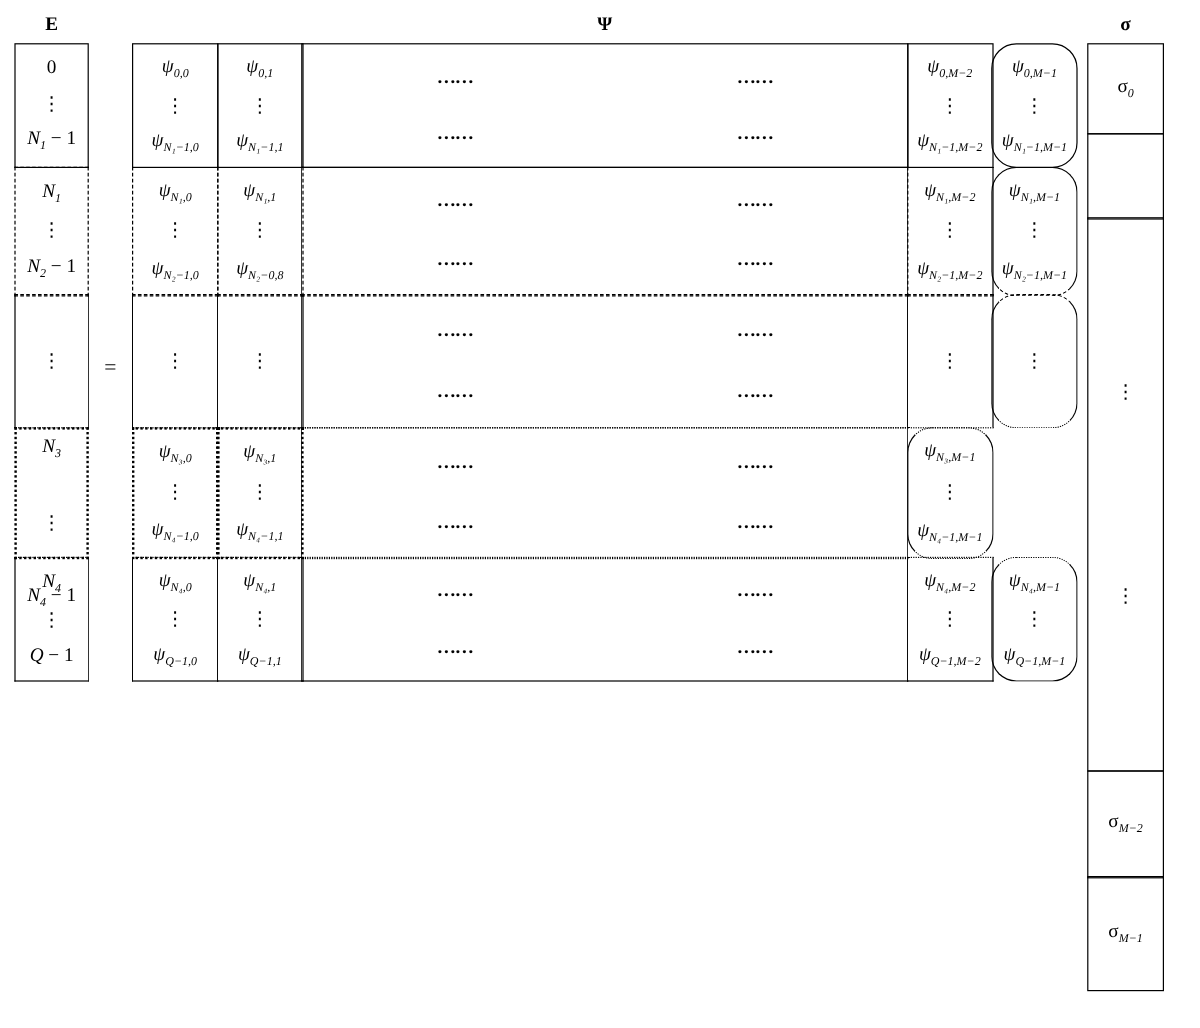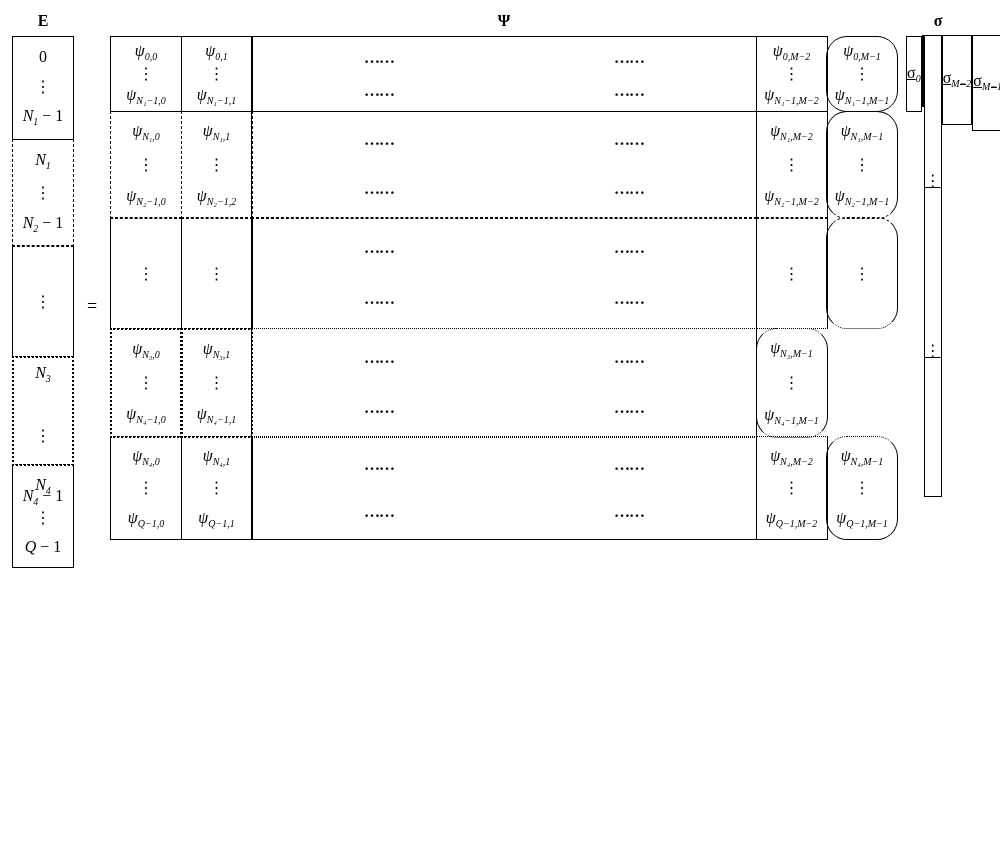--- a/index.html
+++ b/index.html
@@ -40,21 +40,21 @@
     font-size: 18px;
   }
   .mat-Psi {
     width: 788px;
     display: flex;
     flex-direction: column;
   }
   .vec-sigma {
     width: 64px;
     display: flex;
-    text-decoration: underline;
+    flex-direction: column;
   }
 
   .blk {
     border: 1.5px solid #000;
     margin-top: -1.5px;
     display: flex;
     flex-direction: column;
     justify-content: space-around;
     align-items: center;
     padding: 6px 2px;
@@ -66,21 +66,21 @@
 
   .h1 { height: 104px; }
   .h2 { height: 108px; }
   .hv { height: 112px; }
   .h3 { height: 110px; }
   .h4 { height: 104px; }
 
   .row-band {
     display: flex;
     flex-direction: row;
-    height: 76px;
+    height: 104px;
     margin-top: -1.5px;
   }
   .row-band:first-child { margin-top: 0; }
   .rb2 { height: 108px; }
   .rbv { height: 112px; }
   .rb3 { height: 110px; }
   .rb4 { height: 104px; }
 
   .cell {
     border: 1.5px solid #000;
@@ -203,21 +203,21 @@
 
     <div class="row-band rb2">
       <div class="cell dashed cw0" style="border-top-style:solid;">
         <span><span class="psi-label">ψ</span><span class="sub">N₁,0</span></span>
         <span class="vd"></span>
         <span><span class="psi-label">ψ</span><span class="sub">N₂−1,0</span></span>
       </div>
       <div class="cell dashed cw1" style="border-top-style:solid;">
         <span><span class="psi-label">ψ</span><span class="sub">N₁,1</span></span>
         <span class="vd"></span>
-        <span><span class="psi-label">ψ</span><span class="sub">N₂−1,2</span></span>
+        <span><span class="psi-label">ψ</span><span class="sub">N₂−0,8</span></span>
       </div>
       <div class="cell cwmid" style="border-bottom-style:dashed;">
         <div class="midrow">
             <span class="hd">……</span>
             <span class="hd">……</span>
           </div>
         <div class="midrow">
             <span class="hd">……</span>
             <span class="hd">……</span>
           </div>

